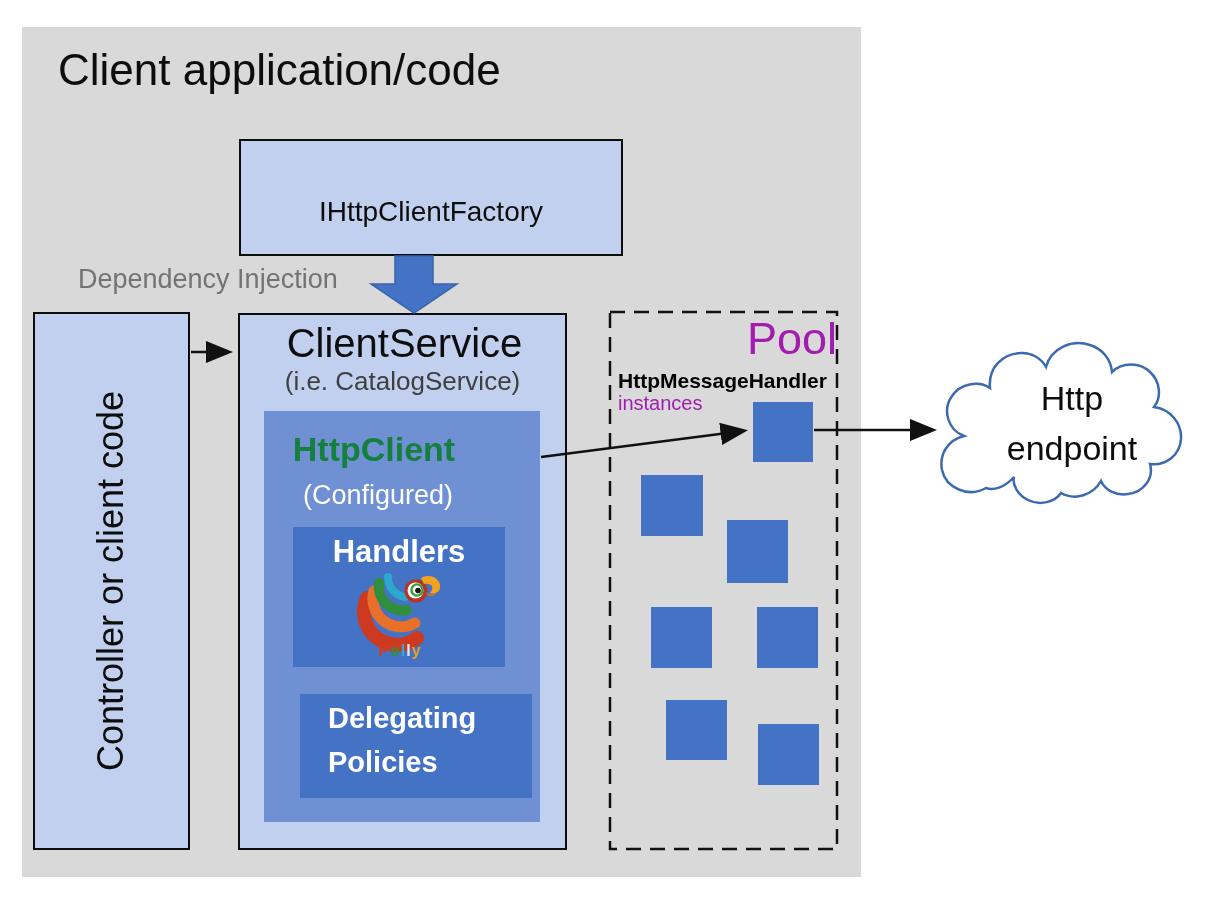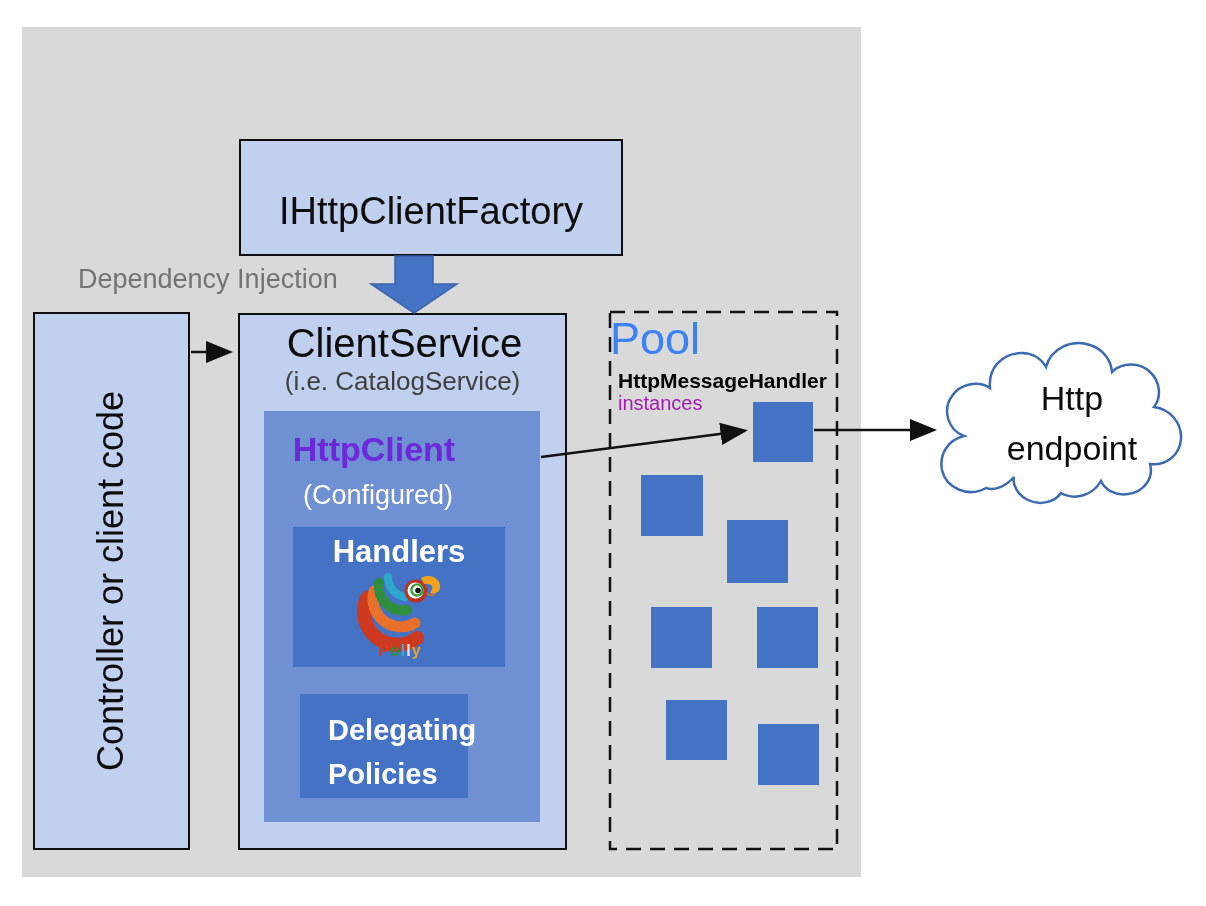--- a/index.html
+++ b/index.html
@@ -8,60 +8,61 @@
     position:relative;width:1206px;height:906px;background:#ffffff;overflow:hidden;
     font-family:"Liberation Sans",sans-serif;color:#111111;
   }
   .abs{position:absolute;}
   
   .app-box{left:22px;top:27px;width:839px;height:850px;background:#d9d9d9;}
   .app-title{left:58px;top:48px;font-size:44px;color:#0d0d0d;white-space:nowrap;line-height:1;}
   
   .lightblue{background:#c1d0ee;border:2px solid #0d0d0d;}
   .factory-box{left:239px;top:139px;width:384px;height:117px;display:flex;align-items:center;justify-content:center;}
-  .factory-box span{font-size:38px;color:#0d0d0d;margin-top:28px;}
+  .factory-box span{font-size:28px;color:#0d0d0d;margin-top:28px;}
   .di-label{left:78px;top:266px;font-size:27px;color:#737373;white-space:nowrap;line-height:1;}
   .controller-box{left:33px;top:312px;width:157px;height:538px;display:flex;align-items:center;justify-content:center;}
   .controller-box span{transform:rotate(-90deg);white-space:nowrap;font-size:36px;color:#0d0d0d;}
   .service-box{left:238px;top:313px;width:329px;height:537px;}
   .service-title{left:238px;top:323px;width:333px;text-align:center;font-size:40px;color:#0d0d0d;line-height:1;}
   .service-sub{left:238px;top:368px;width:329px;text-align:center;font-size:26px;color:#3f3f3f;line-height:1;}
   
   .httpclient-box{left:264px;top:411px;width:276px;height:411px;background:#7090d4;}
-  .httpclient-title{left:264px;top:432px;width:220px;text-align:center;font-size:34px;font-weight:bold;color:#6d28d9;line-height:1;}
+  .httpclient-title{left:264px;top:432px;width:220px;text-align:center;font-size:34px;font-weight:bold;color:#15803d;line-height:1;}
   .httpclient-sub{left:264px;top:482px;width:228px;text-align:center;font-size:27px;color:#ffffff;line-height:1;}
   
   .darkblue{background:#4472c4;}
   .policies-box{left:293px;top:527px;width:212px;height:140px;}
   .policies-title{left:293px;top:536px;width:212px;text-align:center;font-size:31px;font-weight:bold;color:#ffffff;line-height:1;}
   .polly-svg{left:357px;top:572px;}
-  .delegating-box{left:300px;top:694px;width:168px;height:104px;padding:14px 0 0 28px;}
+  .delegating-box{left:300px;top:694px;width:232px;height:104px;padding:2px 0 0 28px;}
   .delegating-box div{font-size:29px;font-weight:bold;color:#ffffff;line-height:44px;}
   
-  .pool-title{left:610px;top:316px;width:227px;text-align:left;font-size:45px;color:#3b82f6;line-height:1;}
+  .pool-title{left:610px;top:316px;width:227px;text-align:right;font-size:45px;color:#a21caf;line-height:1;}
   .pool-type{left:618px;top:370px;font-size:21px;font-weight:bold;color:#000000;line-height:1;white-space:nowrap;}
   .pool-instances{left:618px;top:393px;font-size:20px;color:#a21caf;line-height:1;}
   .sq{position:absolute;background:#4472c4;}
   .sq1{left:753px;top:402px;width:60px;height:60px;}
   .sq2{left:641px;top:475px;width:62px;height:61px;}
   .sq3{left:727px;top:520px;width:61px;height:63px;}
   .sq4{left:651px;top:607px;width:61px;height:61px;}
   .sq5{left:757px;top:607px;width:61px;height:61px;}
   .sq6{left:666px;top:700px;width:61px;height:60px;}
   .sq7{left:758px;top:724px;width:61px;height:61px;}
   .cloud-svg{left:932px;top:336px;}
   .cloud-text{font-family:"Liberation Sans",sans-serif;font-size:34px;fill:#0d0d0d;}
   .overlay{left:0;top:0;pointer-events:none;}
 </style>
 </head>
 <body>
 
 <div class="canvas">
 
   <div class="abs app-box"></div>
+  <div class="abs app-title">Client application/code</div>
 
   <div class="abs lightblue factory-box">
     <span>IHttpClientFactory</span>
   </div>
 
   <div class="abs di-label">Dependency Injection</div>
 
   <div class="abs lightblue controller-box">
     <span>Controller or client code</span>
   </div>

